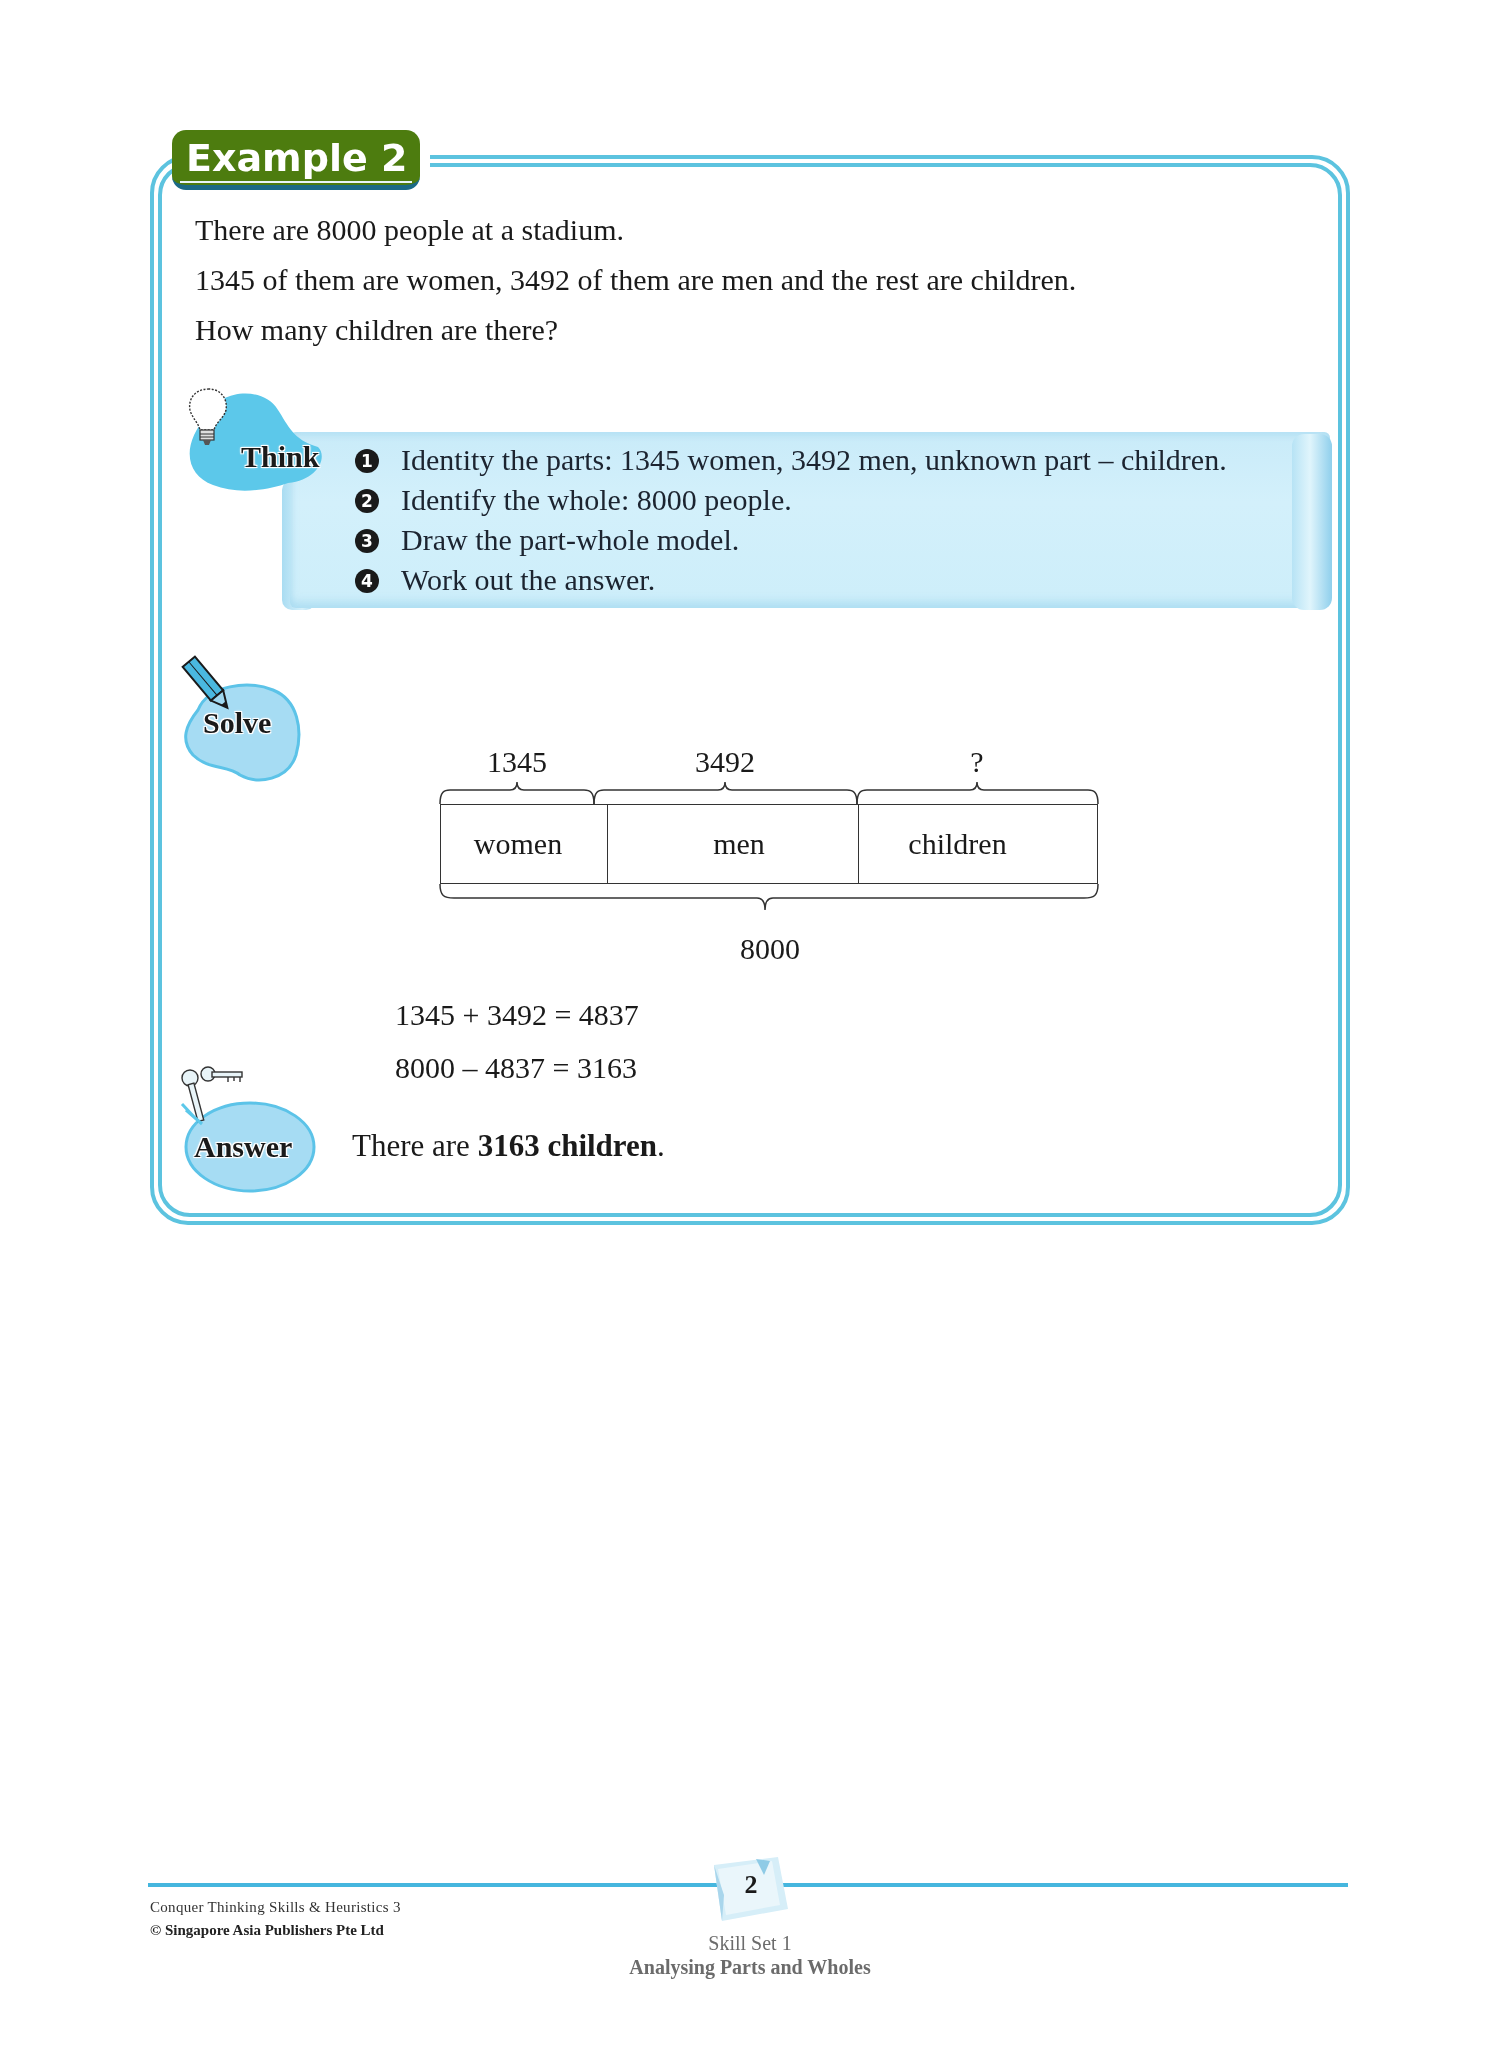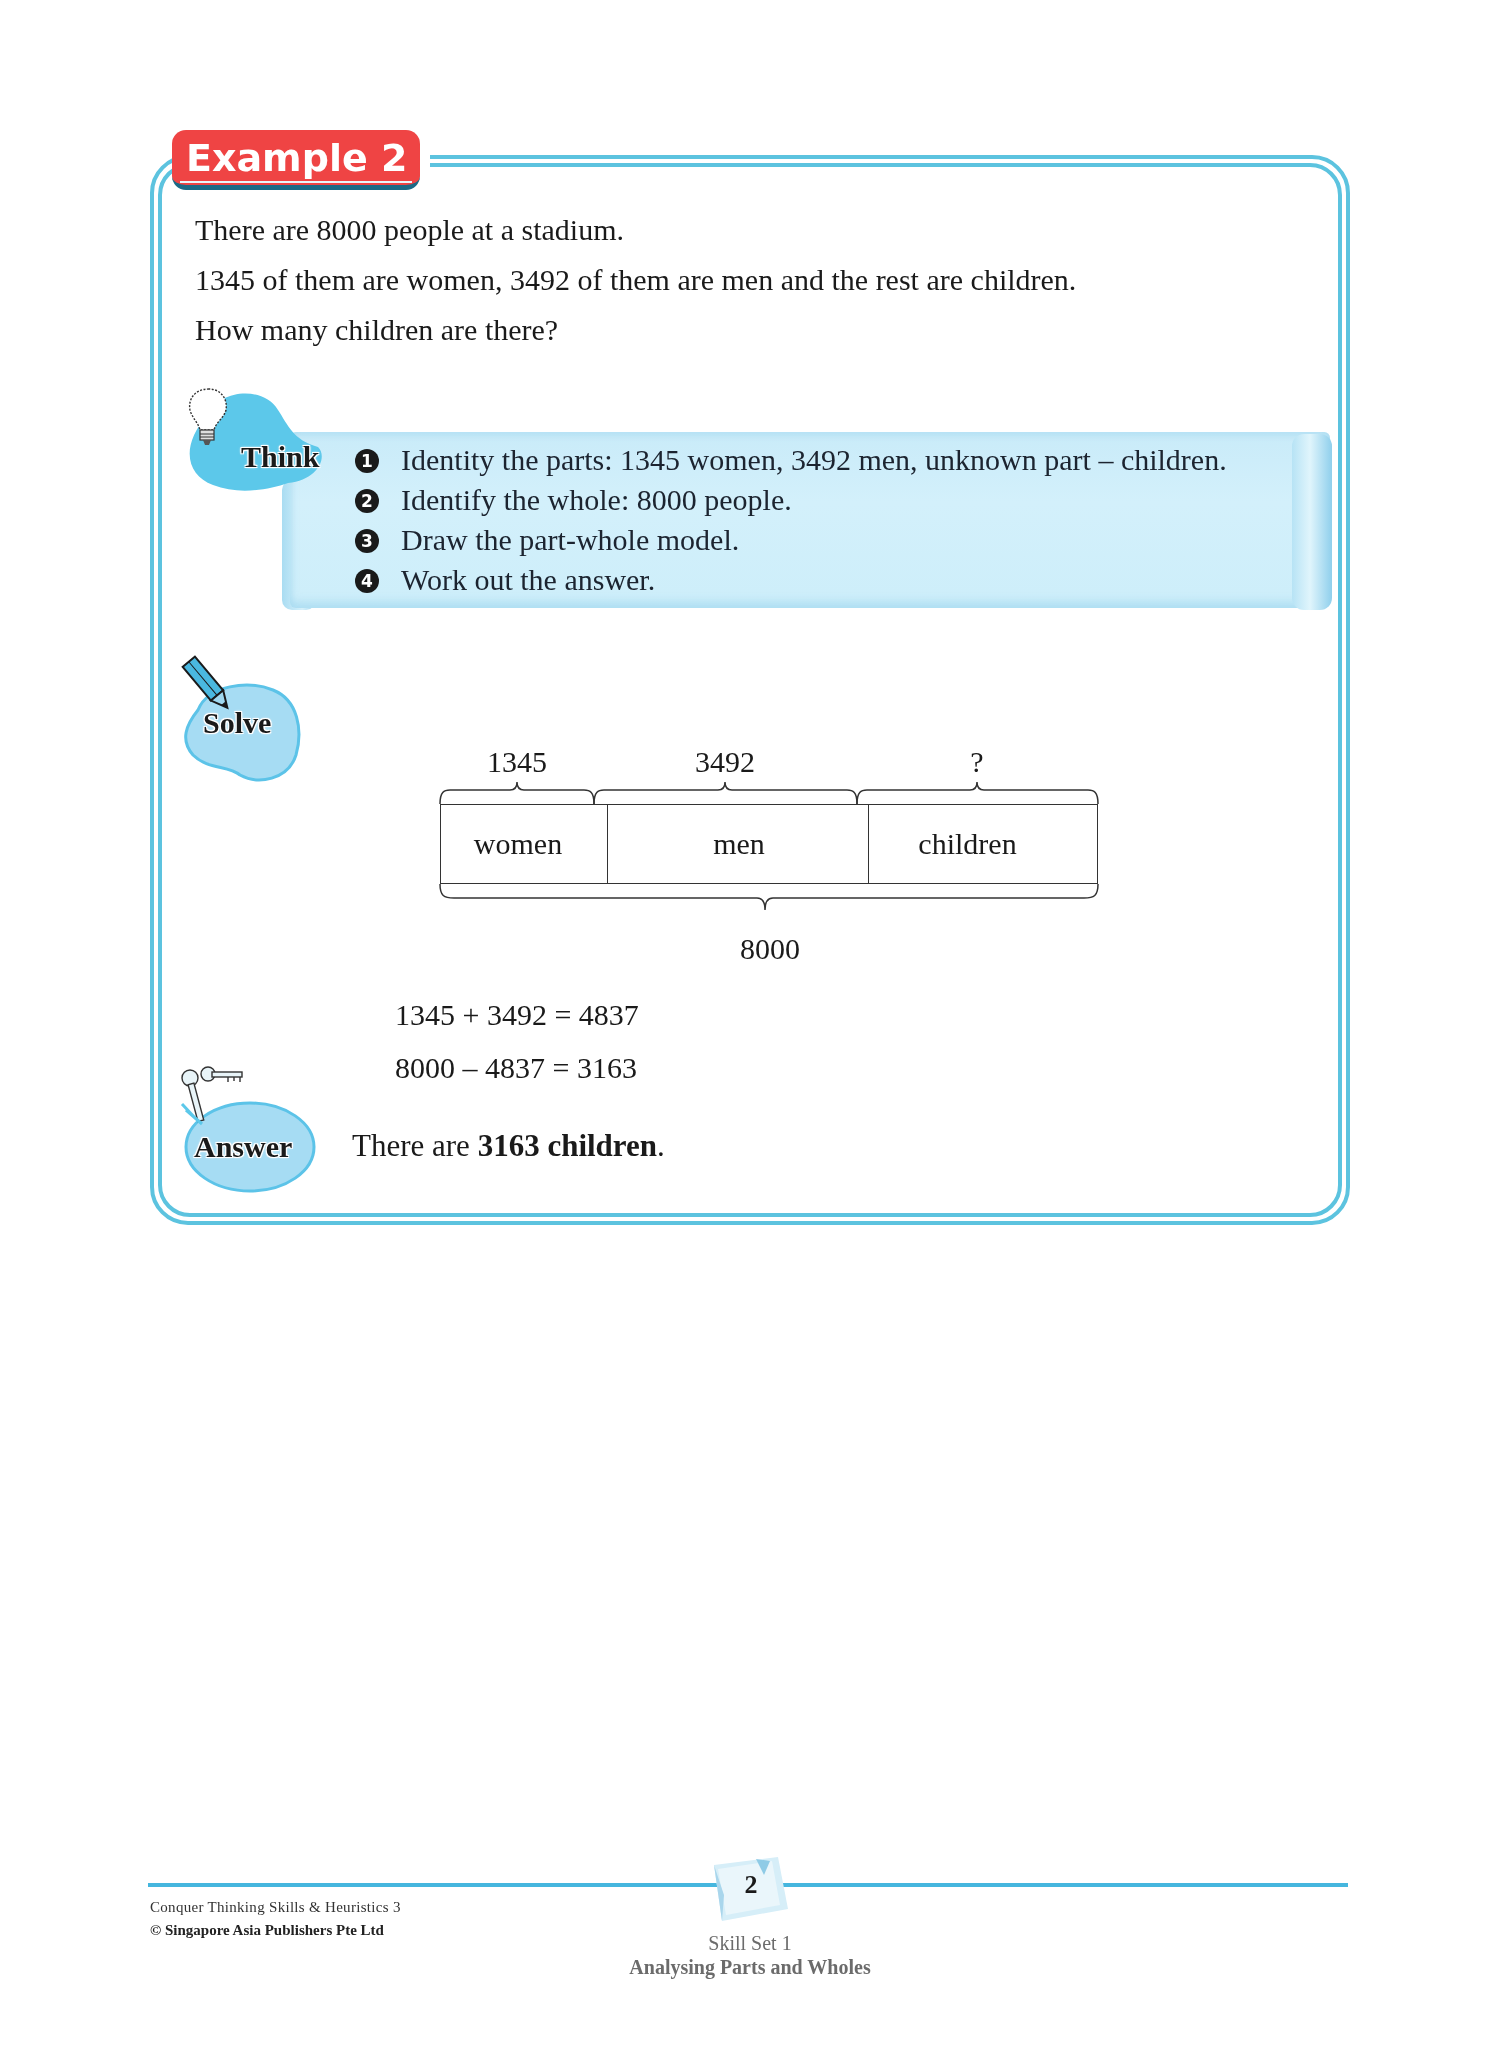--- a/index.html
+++ b/index.html
@@ -8,21 +8,21 @@
     .abs { position: absolute; }
 
     
     .frame-outer { position: absolute; left: 150px; top: 155px; width: 1200px; height: 1070px;
                    border: 4px solid #5cc3df; border-radius: 38px; box-sizing: border-box; }
     .frame-inner { position: absolute; left: 158px; top: 163px; width: 1184px; height: 1054px;
                    border: 4px solid #5cc3df; border-radius: 32px; box-sizing: border-box; }
 
     
     .example-pill { position: absolute; left: 172px; top: 130px; width: 248px; height: 60px;
-                    background: #ef4444; border-radius: 14px; box-sizing: border-box;
+                    background: #4d7c0f; border-radius: 14px; box-sizing: border-box;
                     border-bottom: 5px solid #1b6a86; }
     .example-pill::after { content: ""; position: absolute; left: 8px; right: 8px; bottom: 2px; height: 2px; background: #e9f6fb; }
     .example-title { position: absolute; left: 14px; top: 6px; font-family: "DejaVu Sans", sans-serif; font-weight: bold;
                      font-size: 38px; color: #ffffff; letter-spacing: 0px; }
     .pill-gap { position: absolute; left: 420px; top: 150px; width: 10px; height: 20px; background: #fff; }
 
     
     .q-line { position: absolute; left: 195px; font-size: 30px; line-height: 36px; white-space: nowrap; }
     .badge-label { position: absolute; font-family: "Liberation Serif", serif; font-weight: bold; font-size: 30px;
                    color: #1a1a1a; text-shadow: 0 0 3px #fff, 0 0 3px #fff, 1px 1px 0 #fff, -1px -1px 0 #fff, 1px -1px 0 #fff, -1px 1px 0 #fff; }
@@ -140,21 +140,21 @@
 
         <path d="M421 26 C 421 14, 425 12, 431 12 L 534 12 C 538 12, 541 10, 541 4 C 541 10, 544 12, 548 12 L 652 12 C 658 12, 662 14, 662 26"></path>
 
         <path d="M4 106 C 4 118, 8 120, 18 120 L 321 120 C 326 120, 329 124, 329 132 C 329 124, 332 120, 337 120 L 648 120 C 658 120, 662 118, 662 106"></path>
       </g>
     </svg>
 
     <div class="bar-box">
       <div class="bar-seg" style="left:0; width:154px;">women</div>
       <div class="bar-seg" style="left:166px; width:263px;">men</div>
-      <div class="bar-seg" style="left:427px; width:198px;">children</div>
+      <div class="bar-seg" style="left:417px; width:198px;">children</div>
     </div>
 
     <span class="bar-label" style="left:720px; top:932px; width:100px;">8000</span>
   </div>
 
   <div class="eq-line" style="top:997px;">1345 + 3492 = 4837</div>
   <div class="eq-line" style="top:1050px;">8000 – 4837 = 3163</div>
 </div>
 
 <div>

